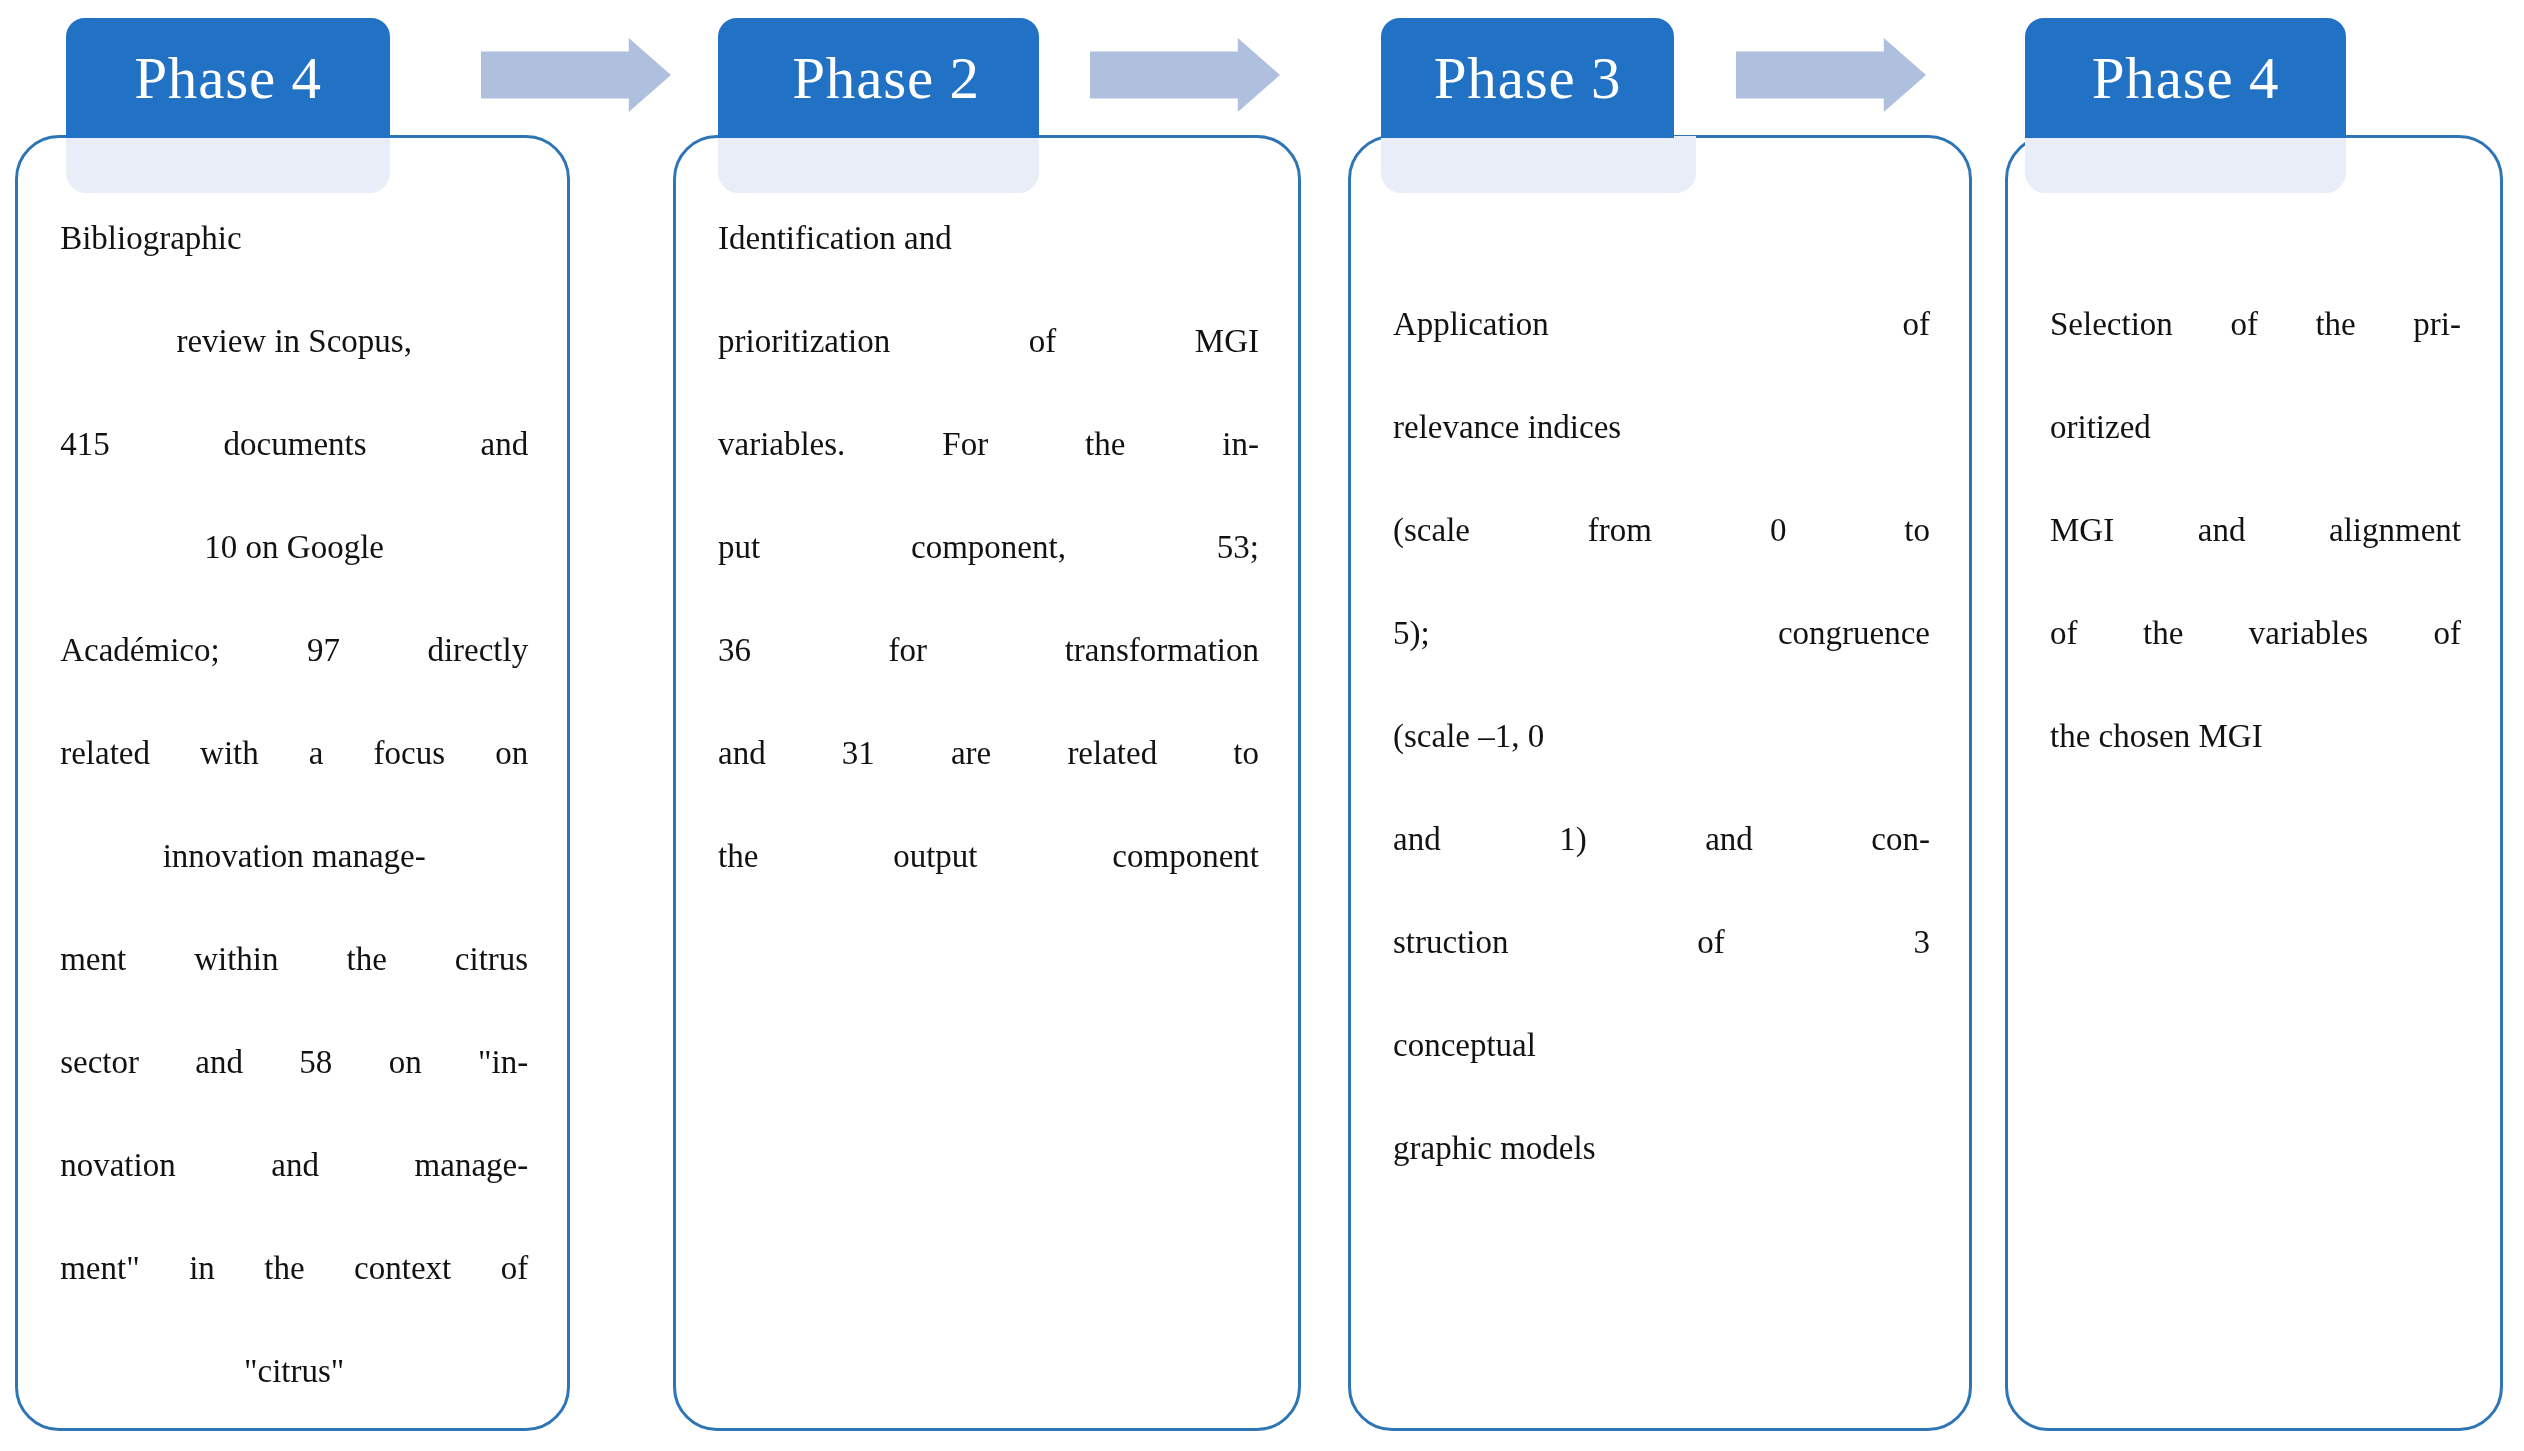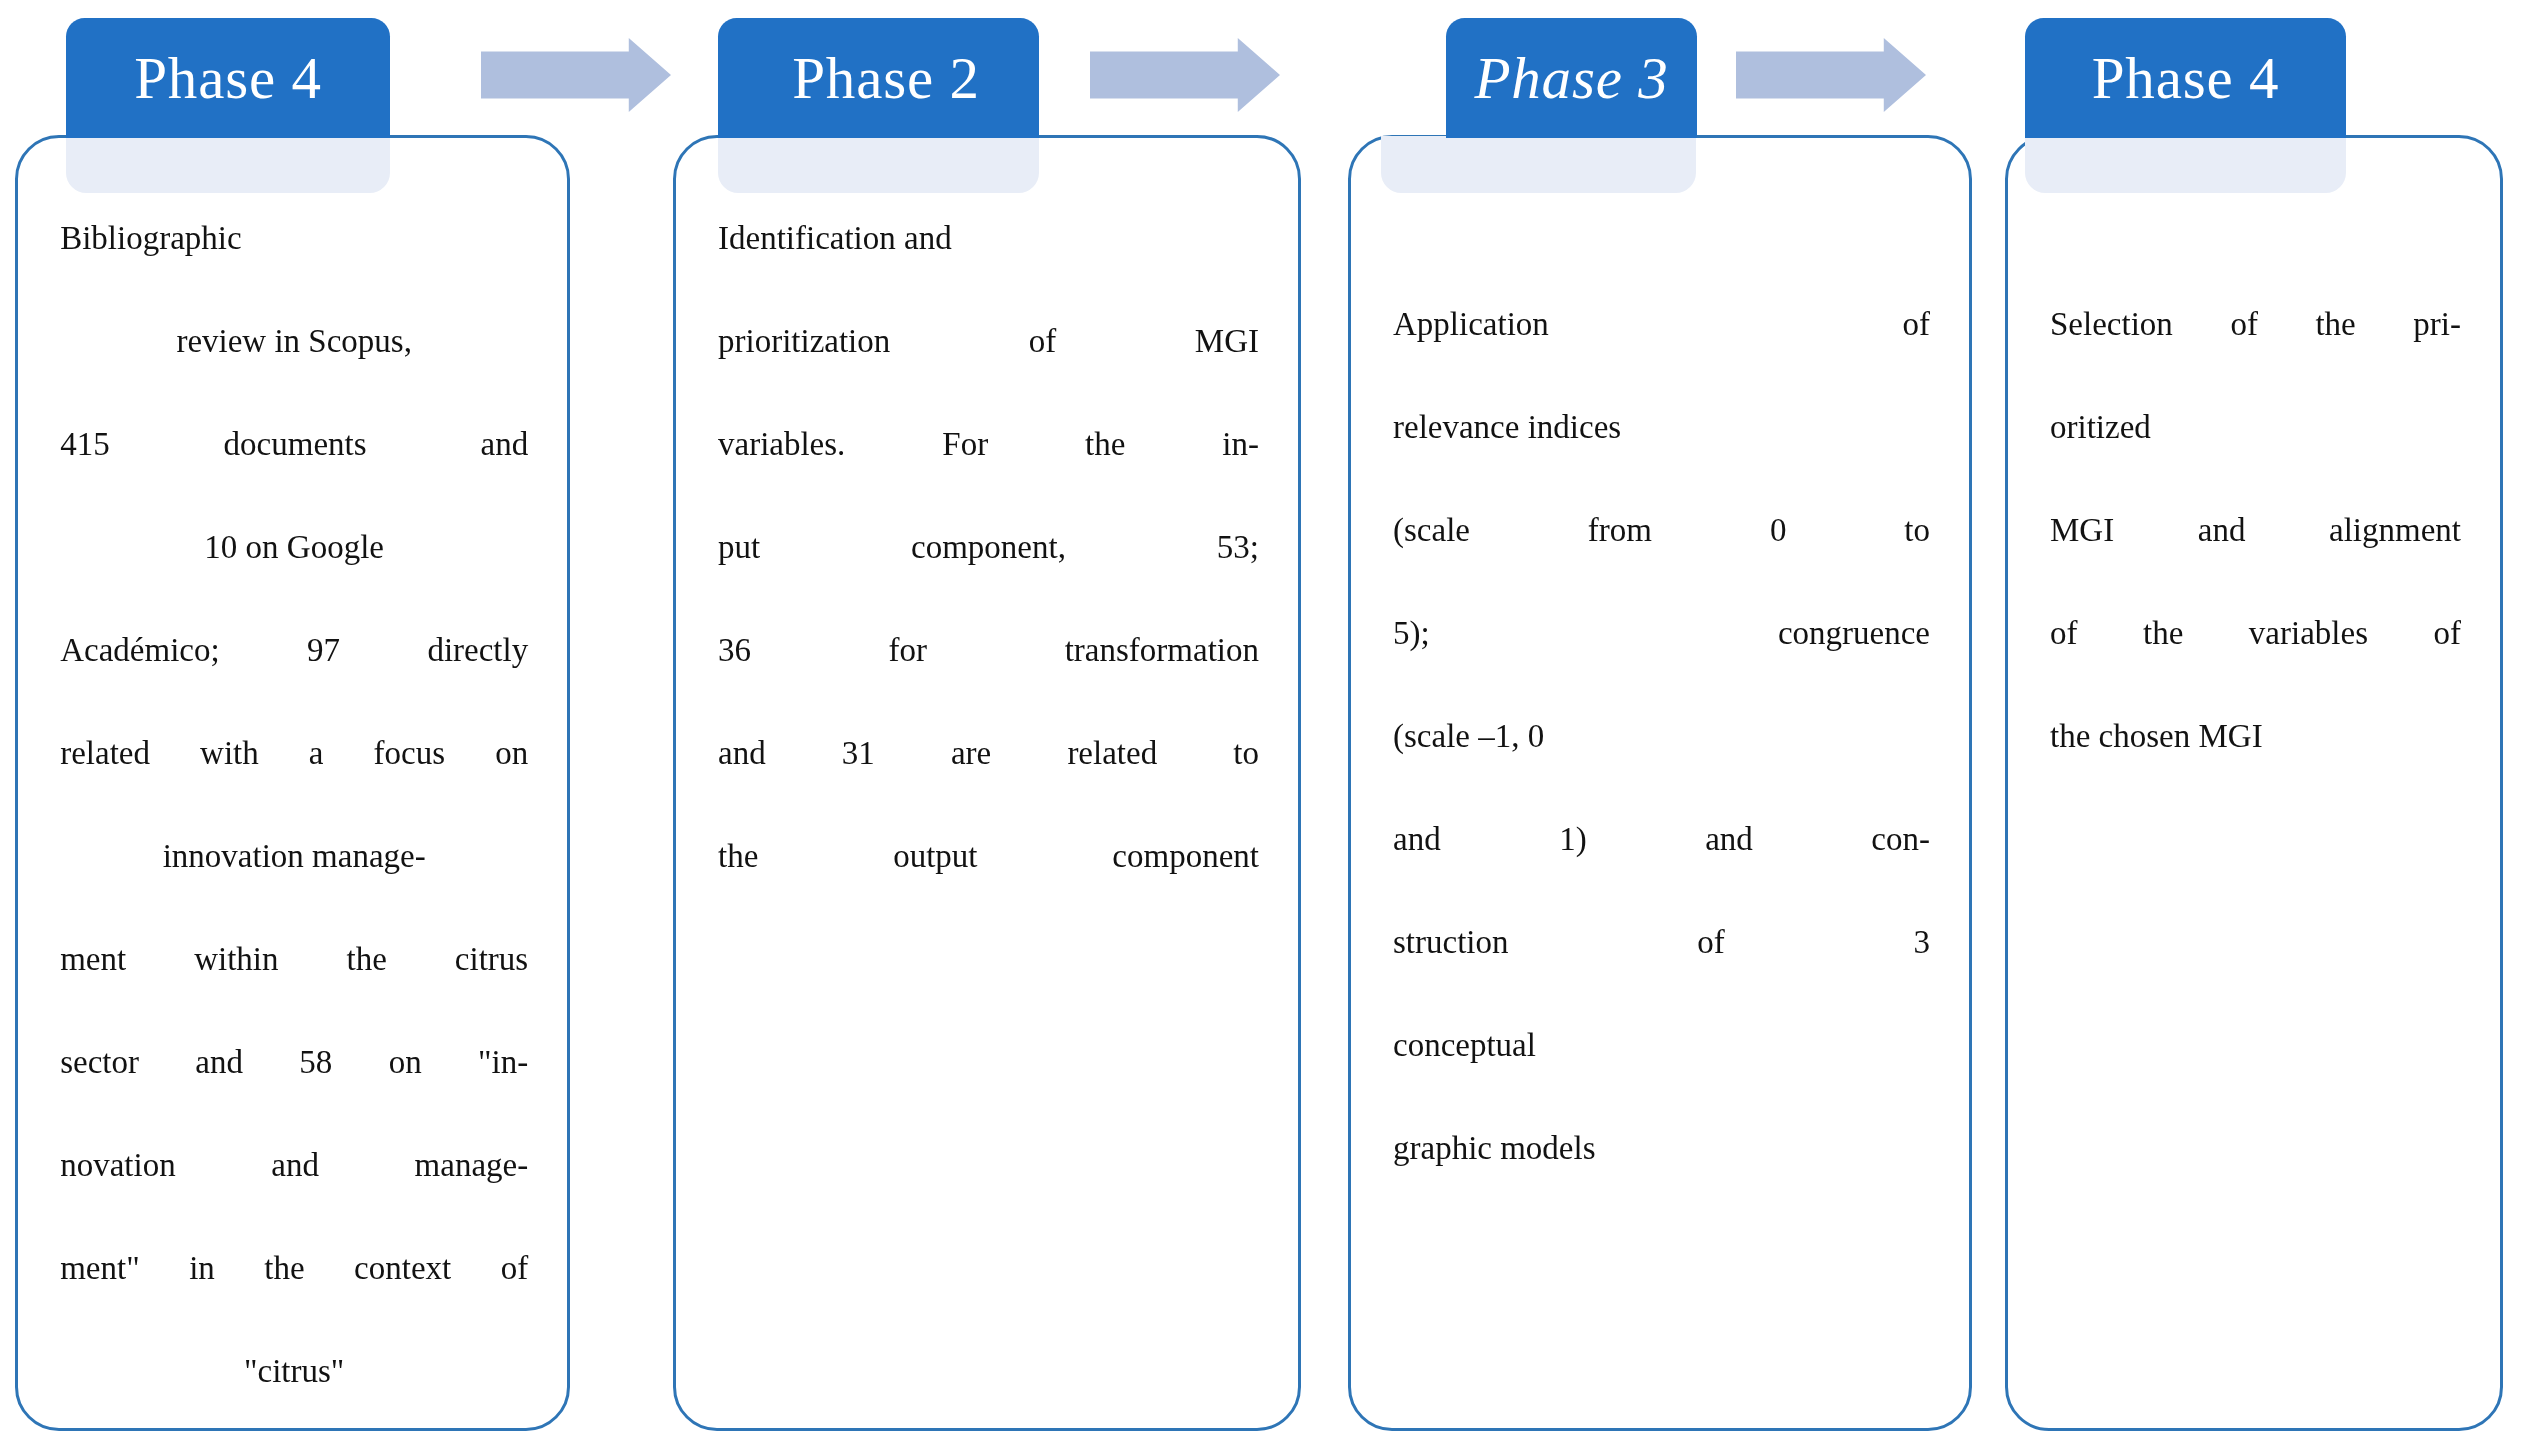--- a/index.html
+++ b/index.html
@@ -66,21 +66,21 @@
     background:var(--tab_blue);
     border-radius:18.6px 18.6px 0 0;
     color:#fff;
     font-size:59px;
     display:flex;align-items:center;justify-content:center;
     z-index:3;
     letter-spacing:0.8px;
   }
   .t1{left:66px;width:324px;}
   .t2{left:718px;width:321px;padding-left:15px;}
-  .t3{left:1446px;width:251px;font-style:italic;}
+  .t3{left:1381px;width:293px;}
   .t4{left:2025px;width:321px;}
   .s1{left:66px;width:324px;}
   .s2{left:718px;width:321px;}
   .s3{left:1381px;width:315px;}
   .s4{left:2025px;width:321px;}
   
   .arrow{
     position:absolute;top:38px;width:190px;height:74px;
     z-index:3;
   }

